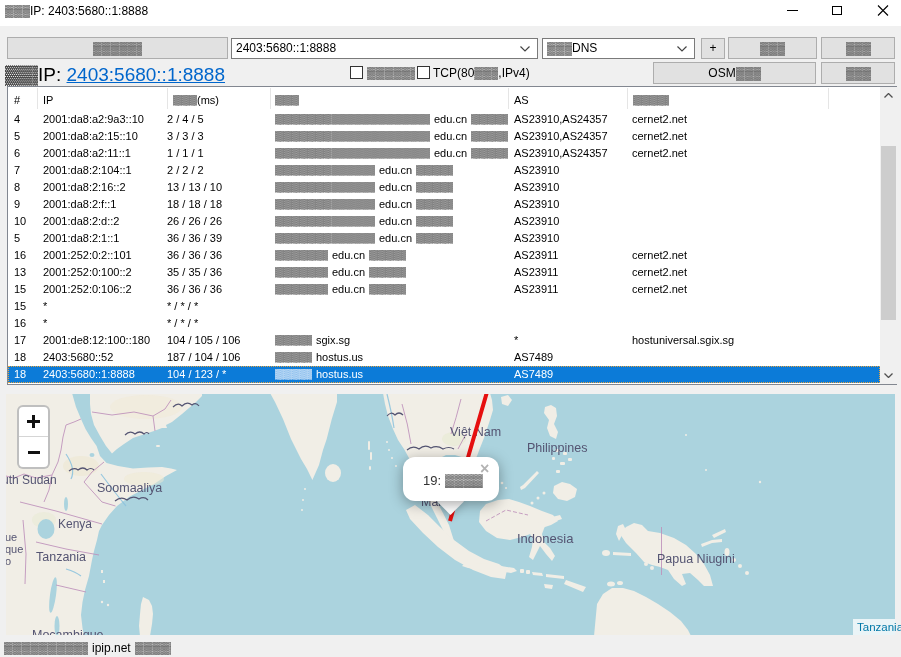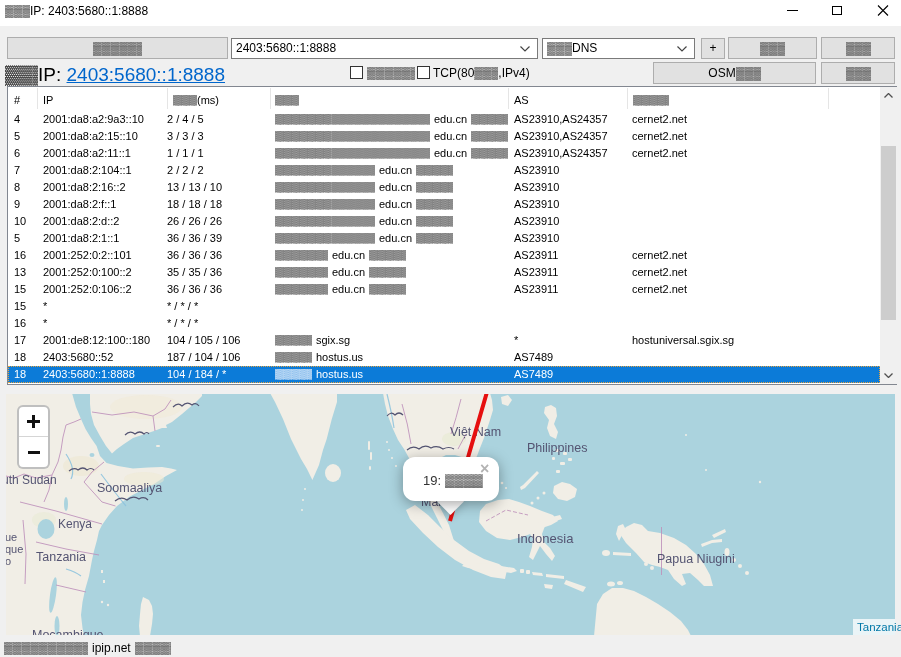--- a/index.html
+++ b/index.html
@@ -186,21 +186,21 @@
       <div class="c0">18</div>
       <div class="c1">2403:5680::52</div>
       <div class="c2">187 / 104 / 106</div>
       <div class="c3"><span class="ck" style="width:37px;">▓▓▓▓▓▓</span><span style="margin-left:4px">hostus.us</span></div>
       <div class="c4">AS7489</div>
       <div class="c5"></div>
     </div>
 <div class="row sel" style="top:366px;background:#0c7bd8;color:#fff;outline:1px dotted #e8a33d;outline-offset:-1px;">
       <div class="c0">18</div>
       <div class="c1">2403:5680::1:8888</div>
-      <div class="c2">104 / 184 / *</div>
+      <div class="c2">104 / 123 / *</div>
       <div class="c3"><span class="ck" style="width:37px;">▓▓▓▓▓▓</span><span style="margin-left:4px">hostus.us</span></div>
       <div class="c4">AS7489</div>
       <div class="c5"></div>
     </div>
 </div>
 
 <div class="abs" style="left:880px;top:87px;width:17px;height:297px;background:#f0f0f0;"></div>
 <svg class="abs" style="left:884px;top:93px;" width="9" height="5">
     <path d="M0.5,4.5 L4.5,0.5 L8.5,4.5" stroke="#505050" stroke-width="1.3" fill="none"></path>
   </svg>

